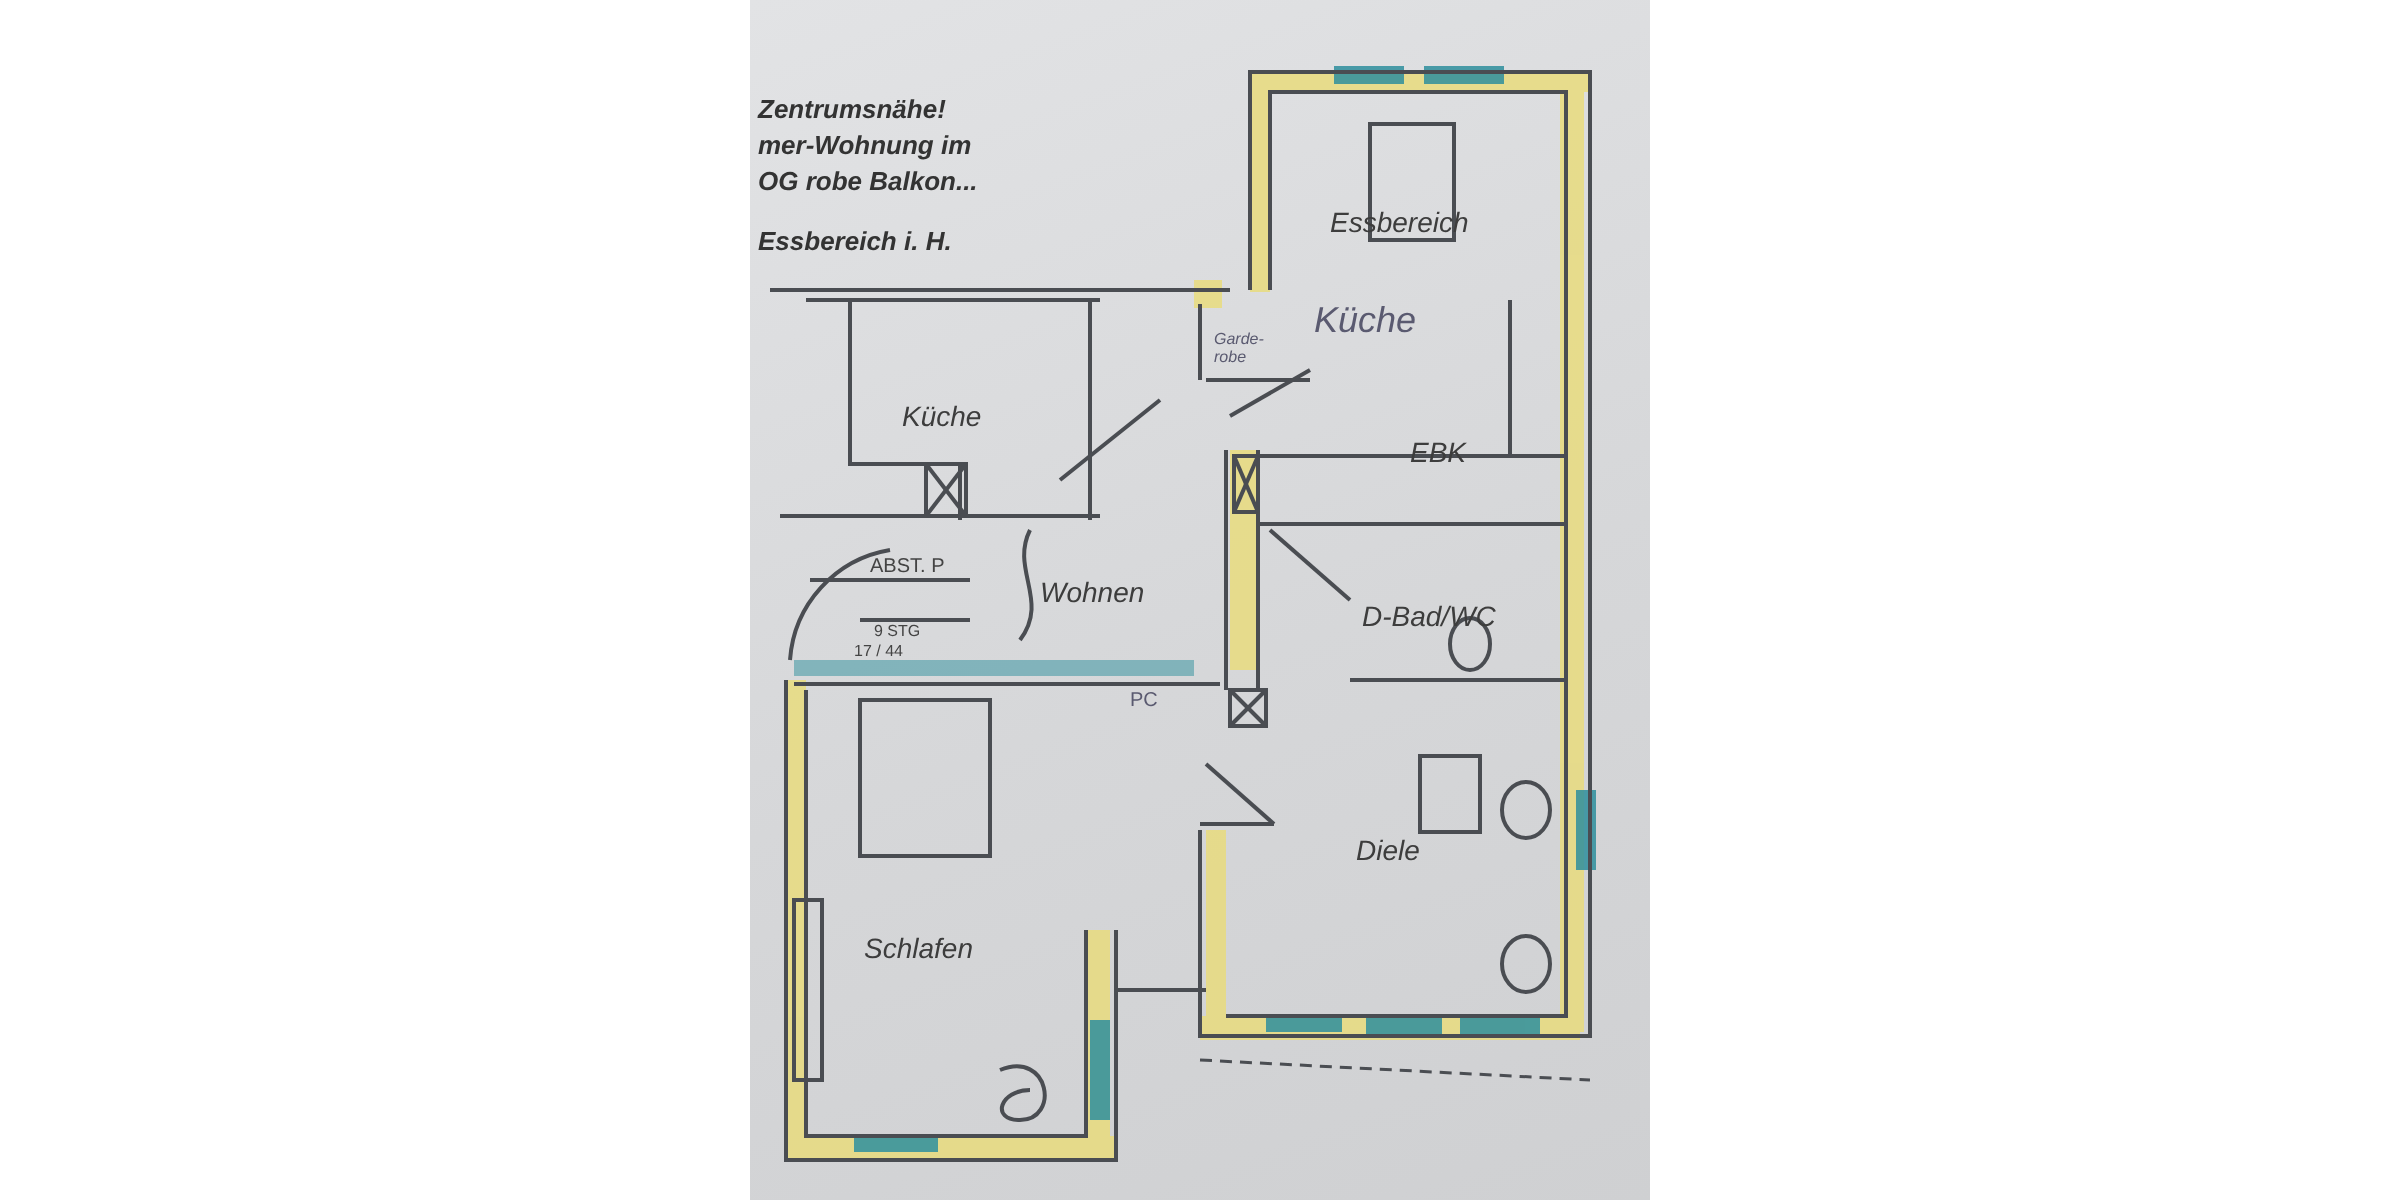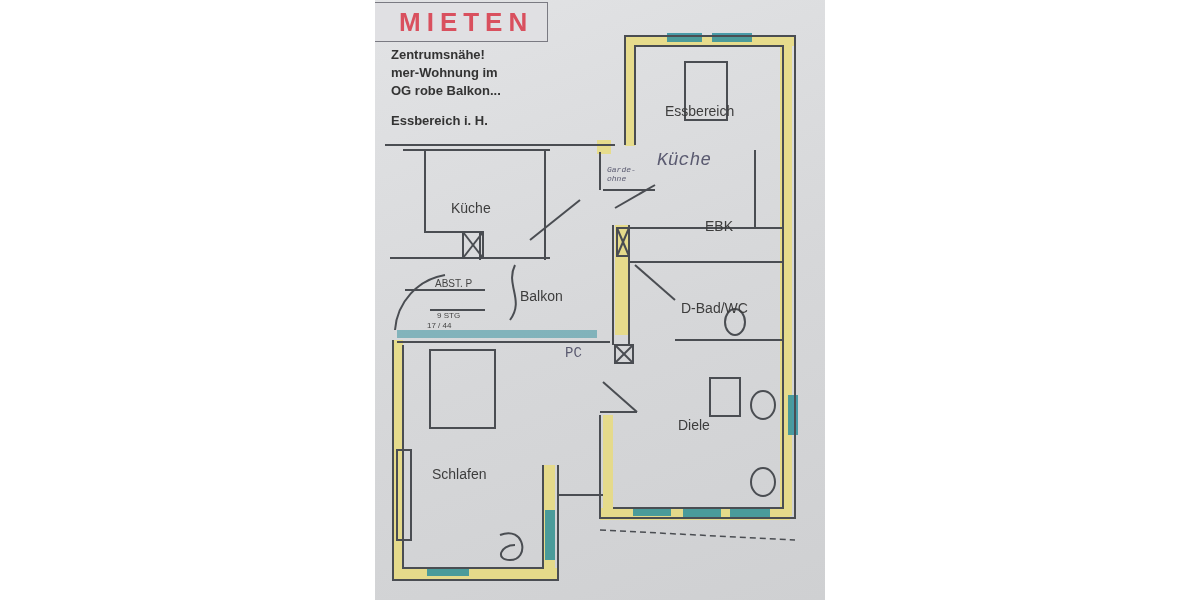--- a/index.html
+++ b/index.html
@@ -1,34 +1,31 @@
 <!DOCTYPE html>
 <html><head>
 <meta charset="utf-8">
 <style>
   html,body{margin:0;padding:0;}
   body{width:1200px;height:600px;background:#ffffff;position:relative;overflow:hidden;font-family:"Liberation Sans",sans-serif;}
   .photo{position:absolute;left:375px;top:0;width:450px;height:600px;background:#d9dadc;overflow:hidden;}
   .photo::before{content:"";position:absolute;inset:0;background:linear-gradient(160deg,#e2e3e5 0%,#d6d7d9 55%,#cfd0d2 100%);}
   .banner{position:absolute;left:-10px;top:2px;width:182px;height:38px;border:1px solid #7a7a82;border-left:none;background:#e0e0e3;}
   .banner span{position:absolute;left:34px;top:4px;font-size:26px;font-weight:bold;letter-spacing:6px;color:#d9505e;}
-  .ad-line{position:absolute;left:16px;font-size:13px;font-weight:bold;color:#333;white-space:nowrap;}
-  .room-label{position:absolute;font-size:14px;color:#3d3d3d;white-space:nowrap;}
-  .hand{position:absolute;font-family:Liberation Mono, monospace;font-style:italic;color:#5a5a70;white-space:nowrap;}
+  .ad-line{position:absolute;left:4px;font-size:13px;font-weight:bold;color:#333;white-space:nowrap;font-style:italic;}
+  .room-label{position:absolute;font-size:14px;color:#3d3d3d;white-space:nowrap;font-style:italic;}
+  .hand{position:absolute;font-family:Liberation Sans, sans-serif;font-style:italic;color:#5a5a70;white-space:nowrap;}
   .small{position:absolute;font-size:8px;color:#444;white-space:nowrap;}
   svg.plan{position:absolute;left:0;top:0;}
 </style>
 </head>
 <body>
 
 <div class="photo">
 
-  <div class="banner">
-    <span>MIETEN</span>
-  </div>
   <div class="ad-line" style="top:47px">Zentrumsnähe!</div>
   <div class="ad-line" style="top:65px">mer-Wohnung im</div>
   <div class="ad-line" style="top:83px">OG robe Balkon...</div>
   <div class="ad-line" style="top:113px">Essbereich i. H.</div>
 
   <svg class="plan" width="450" height="600" viewBox="0 0 450 600">
 
     <g fill="#e9dc7e" opacity="0.85">
       <rect x="250" y="36" width="10" height="110"></rect>
       <rect x="250" y="36" width="170" height="10"></rect>
@@ -104,25 +101,25 @@
 
     <g stroke="#4a4d52" stroke-width="1.5" stroke-dasharray="6 4" fill="none">
       <line x1="225" y1="530" x2="420" y2="540"></line>
     </g>
   </svg>
 
   <div class="room-label" style="left:290px;top:103px">Essbereich</div>
   <div class="hand" style="left:282px;top:150px;font-size:18px">Küche</div>
   <div class="hand" style="left:232px;top:165px;font-size:8px;line-height:9px">
     <div>Garde-</div>
-    <div>ohne</div>
+    <div>robe</div>
   </div>
   <div class="room-label" style="left:330px;top:218px">EBK</div>
   <div class="room-label" style="left:76px;top:200px">Küche</div>
-  <div class="room-label" style="left:145px;top:288px">Balkon</div>
+  <div class="room-label" style="left:145px;top:288px">Wohnen</div>
   <div class="room-label" style="left:306px;top:300px">D-Bad/WC</div>
   <div class="room-label" style="left:303px;top:417px">Diele</div>
   <div class="room-label" style="left:57px;top:466px">Schlafen</div>
-  <div class="hand" style="left:190px;top:345px;font-size:14px;font-style:normal">PC</div>
+  <div class="hand" style="left:190px;top:345px;font-size:10px;font-style:normal">PC</div>
   <div class="small" style="left:60px;top:278px;font-size:10px">ABST. P</div>
   <div class="small" style="left:62px;top:311px">9 STG</div>
   <div class="small" style="left:52px;top:321px">17 / 44</div>
 </div>
 
 </body></html>

